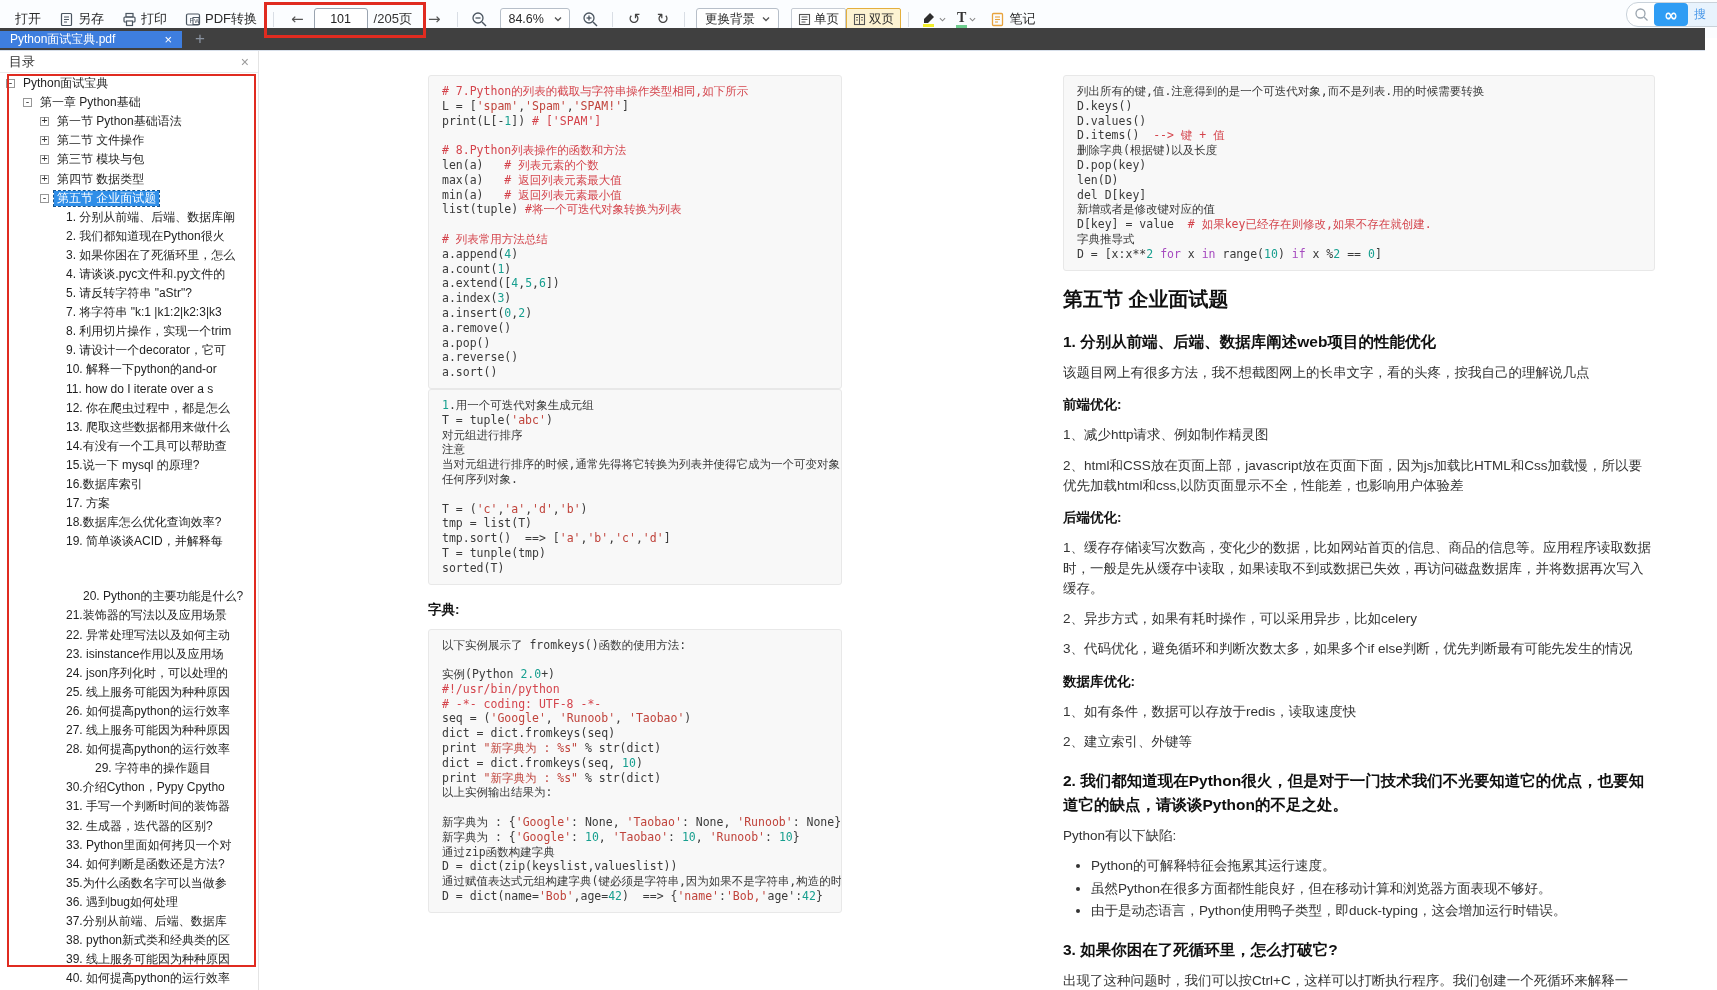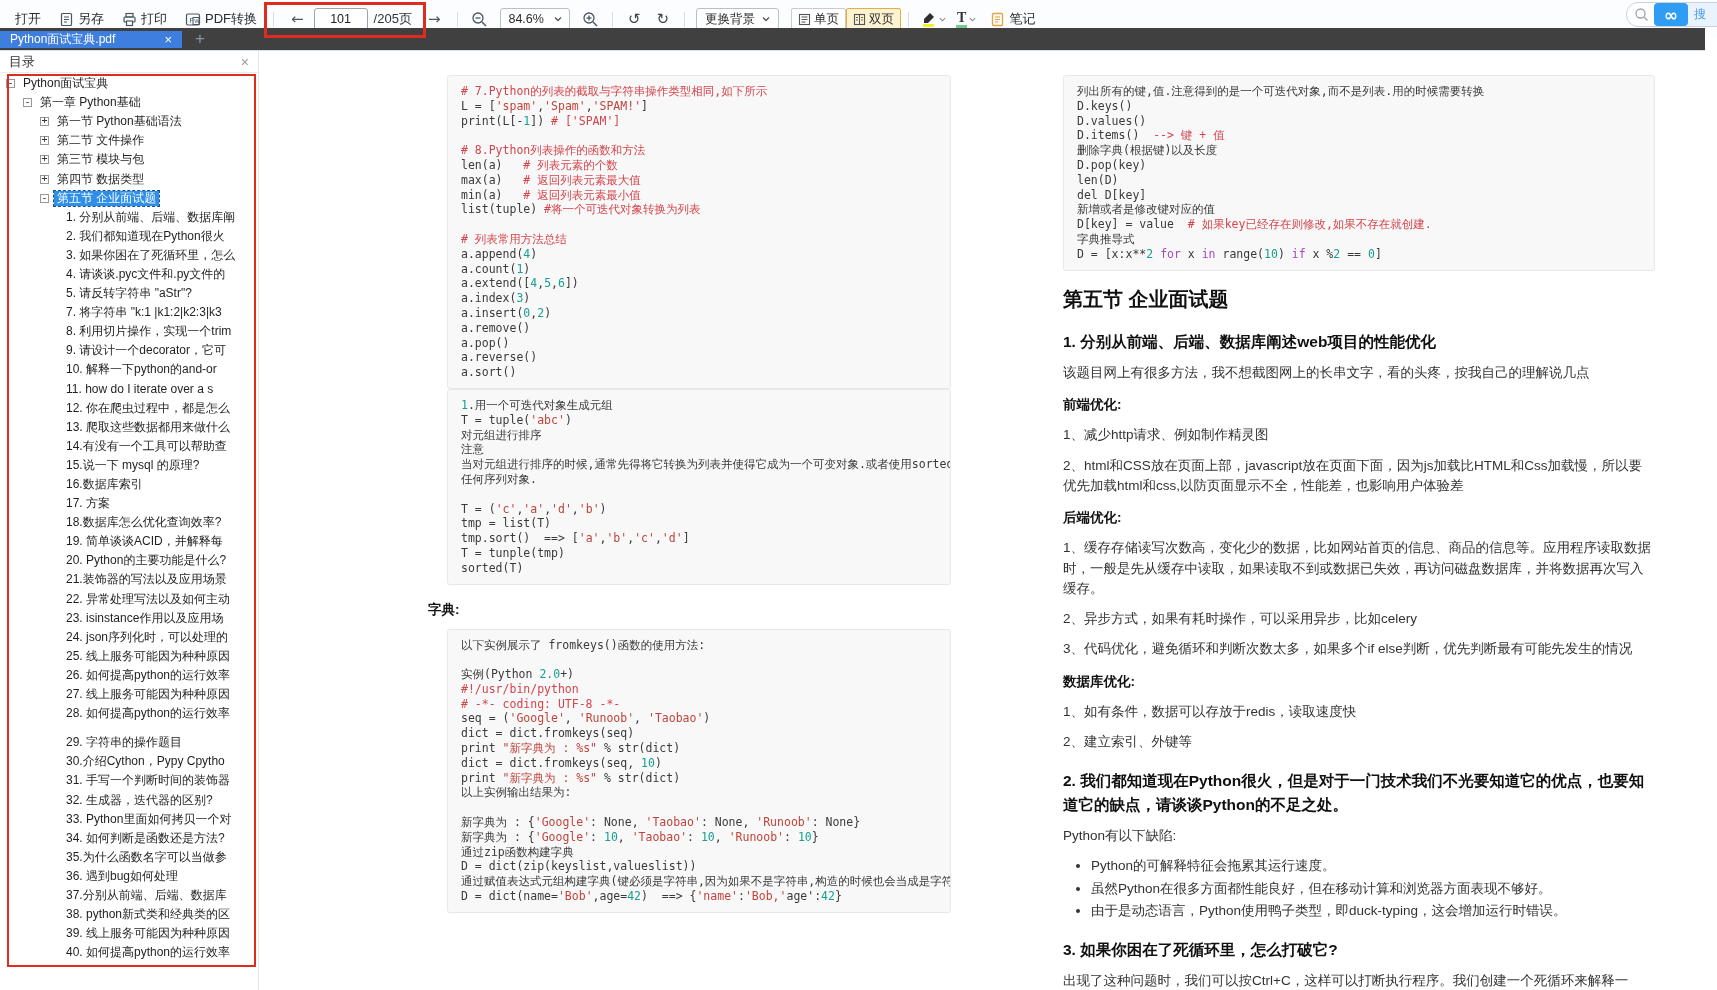--- a/index.html
+++ b/index.html
@@ -43,21 +43,21 @@
   .tree-row{height:19.1px;display:flex;align-items:center;white-space:nowrap;overflow:hidden;}
   .exp{width:9px;height:9px;box-sizing:border-box;border:1px solid #979797;background:#fff;font-size:10px;line-height:6px;text-align:center;margin-right:5px;flex:none;color:#333;font-family:"DejaVu Sans Mono",monospace;}
   .lbl{padding:0 3px;line-height:15px;}
   .lbl.sel{background:#2f8ee8;color:#fff;outline:1px dashed #15548f;}
 
   
   .content{position:absolute;top:51px;left:259px;right:0;bottom:0;background:#fff;overflow:hidden;}
   .page-left{position:absolute;left:169px;top:24px;width:478px;}
   .page-right{position:absolute;left:804px;top:24px;width:592px;}
   .code{background:#f8f8f8;border:1px solid #e8e8e8;border-radius:3px;padding:8px 13px;font-family:"DejaVu Sans Mono","Liberation Mono",monospace;font-size:11.5px;line-height:14.8px;color:#3a3a3a;white-space:pre;overflow:hidden;margin:0;box-sizing:border-box;}
-  .page-left .code{margin-left:19px;width:504px;}
+  .page-left .code{width:414px;}
   .page-right .code{width:592px;}
   .code i{font-style:normal;}
   .code .cm{color:#d4444c;}
   .code .st{color:#c0443c;}
   .code .nu{color:#179f8f;}
   .code .kw{color:#a64bbf;}
   .sec-label{font-weight:bold;font-size:13.5px;color:#141414;margin:16px 0 10px 0;}
   .page-right h1{font-size:20px;margin:15px 0 6px 0;color:#101010;font-weight:bold;}
   .page-right h2{font-size:15.5px;margin:17px 0 3px 0;color:#101010;font-weight:bold;line-height:1.5;}
   .page-right p{font-size:13.5px;margin:10px 0;color:#333;line-height:1.5;}
@@ -339,21 +339,21 @@
       <span class="lbl">17. 方案</span>
     </div>
         <div class="tree-row" style="padding-left: 57px;">
       <span class="exp" style="visibility: hidden; width: 4px; margin-right: 2px;"></span>
       <span class="lbl">18.数据库怎么优化查询效率?</span>
     </div>
         <div class="tree-row" style="padding-left: 57px;">
       <span class="exp" style="visibility: hidden; width: 4px; margin-right: 2px;"></span>
       <span class="lbl">19. 简单谈谈ACID，并解释每</span>
     </div>
-        <div class="tree-row" style="padding-left: 57px;">
+        <div class="tree-row" style="padding-left: 74px; margin-top: 36px;">
       <span class="exp" style="visibility: hidden; width: 4px; margin-right: 2px;"></span>
       <span class="lbl">20. Python的主要功能是什么?</span>
     </div>
         <div class="tree-row" style="padding-left: 57px;">
       <span class="exp" style="visibility: hidden; width: 4px; margin-right: 2px;"></span>
       <span class="lbl">21.装饰器的写法以及应用场景</span>
     </div>
         <div class="tree-row" style="padding-left: 57px;">
       <span class="exp" style="visibility: hidden; width: 4px; margin-right: 2px;"></span>
       <span class="lbl">22. 异常处理写法以及如何主动</span>
@@ -375,21 +375,21 @@
       <span class="lbl">26. 如何提高python的运行效率</span>
     </div>
         <div class="tree-row" style="padding-left: 57px;">
       <span class="exp" style="visibility: hidden; width: 4px; margin-right: 2px;"></span>
       <span class="lbl">27. 线上服务可能因为种种原因</span>
     </div>
         <div class="tree-row" style="padding-left: 57px;">
       <span class="exp" style="visibility: hidden; width: 4px; margin-right: 2px;"></span>
       <span class="lbl">28. 如何提高python的运行效率</span>
     </div>
-        <div class="tree-row" style="padding-left: 57px; margin-top: 10px;">
+        <div class="tree-row" style="padding-left: 86px;">
       <span class="exp" style="visibility: hidden; width: 4px; margin-right: 2px;"></span>
       <span class="lbl">29. 字符串的操作题目</span>
     </div>
         <div class="tree-row" style="padding-left: 57px;">
       <span class="exp" style="visibility: hidden; width: 4px; margin-right: 2px;"></span>
       <span class="lbl">30.介绍Cython，Pypy Cpytho</span>
     </div>
         <div class="tree-row" style="padding-left: 57px;">
       <span class="exp" style="visibility: hidden; width: 4px; margin-right: 2px;"></span>
       <span class="lbl">31. 手写一个判断时间的装饰器</span>

